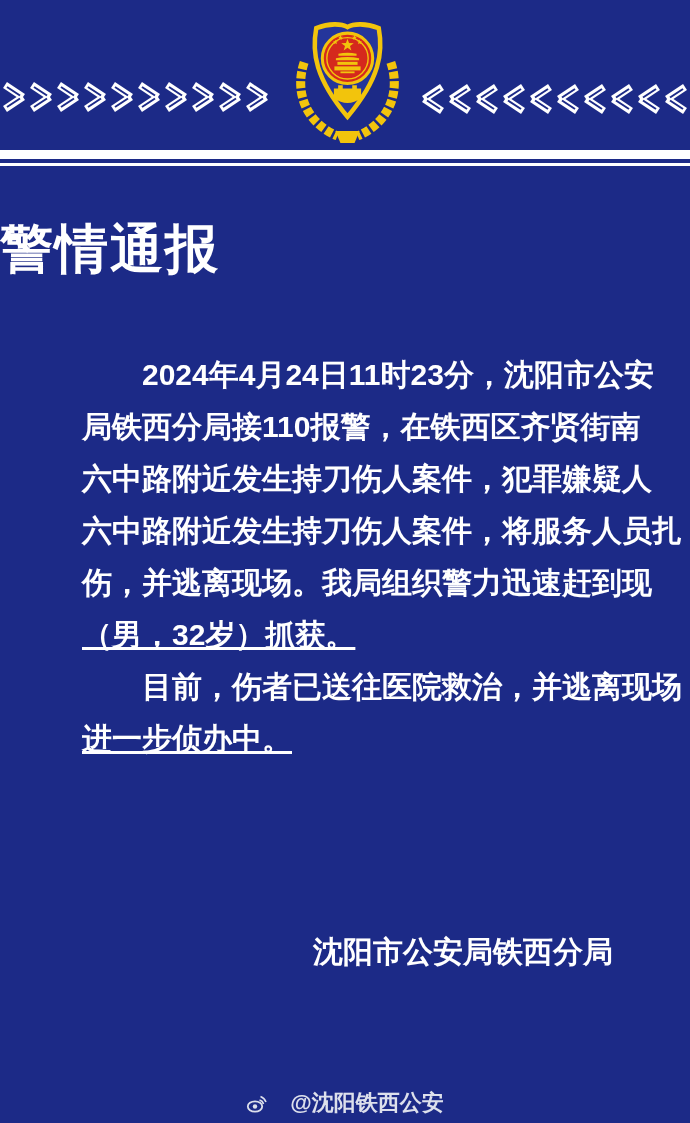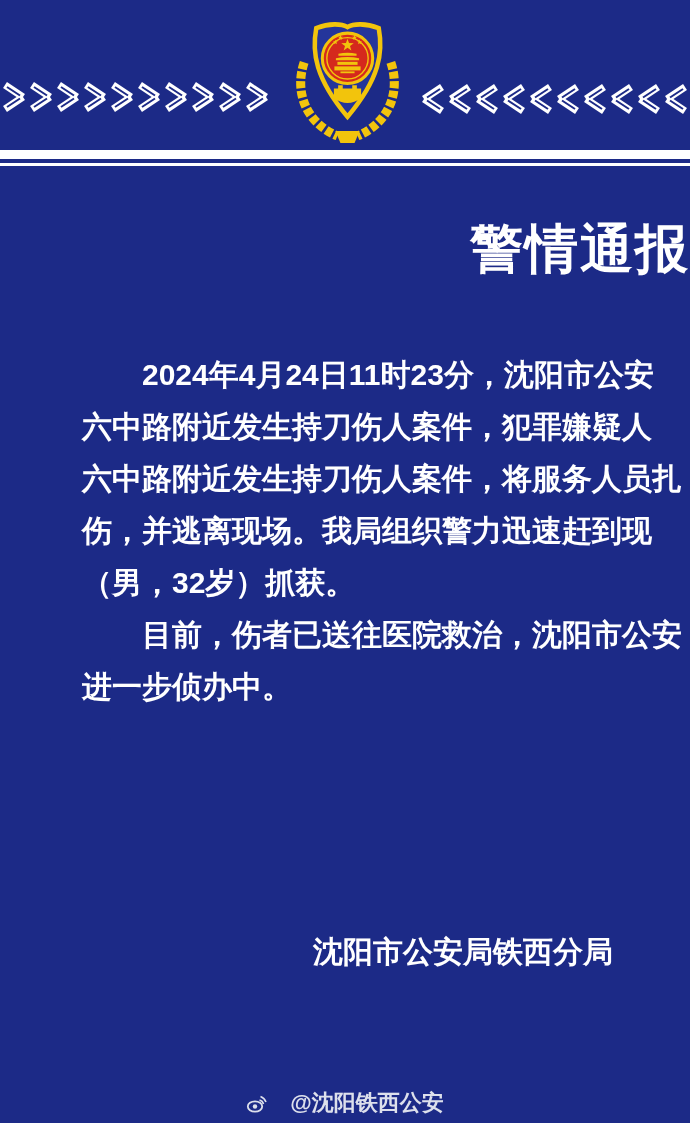--- a/index.html
+++ b/index.html
@@ -22,39 +22,39 @@
 
   
   .divider { position:absolute; top:150px; left:0; width:690px; }
   .divider .bar-thick { height:9px; background:#ffffff; }
   .divider .bar-gap   { height:4px; background:#1c2a87; }
   .divider .bar-thin  { height:3px; background:#ffffff; }
 
   
   .notice-title {
     position:absolute; top:214px; left:0; width:690px;
-    text-align:right;
+    text-align:left;
     font-size:53px; font-weight:700; letter-spacing:2px;
     line-height:70px;
   }
 
   
   .notice-body {
     position:absolute; top:349px; left:50px; width:590px;
     font-size:30px; font-weight:700;
   }
   .body-line {
     line-height:52px; height:52px;
     text-align:justify; text-align-last:justify;
     text-justify:inter-character;
     white-space:nowrap;
     margin-left:32px;
   }
   .body-line.indent   { text-indent:2em; }
-  .body-line.para-end { text-align-last:left; }
+  .body-line.para-end { text-align-last:left;text-decoration:underline; }
 
   
   .signature {
     position:absolute; top:930px; right:77px;
     text-align:left;
     font-size:30px; font-weight:700; line-height:43px;
   }
 
   
   .footer {
@@ -143,27 +143,28 @@
     <div class="bar-thick"></div>
     <div class="bar-gap"></div>
     <div class="bar-thin"></div>
   </div>
 
   <div class="notice-title">警情通报</div>
 
   <div class="notice-body">
     <div>
       <div class="body-line indent">2024年4月24日11时23分，沈阳市公安</div>
+      <div class="body-line">局铁西分局接110报警，在铁西区齐贤街南</div>
       <div class="body-line">六中路附近发生持刀伤人案件，犯罪嫌疑人</div>
       <div class="body-line">六中路附近发生持刀伤人案件，将服务人员扎</div>
       <div class="body-line">伤，并逃离现场。我局组织警力迅速赶到现</div>
       <div class="body-line para-end">（男，32岁）抓获。</div>
     </div>
     <div>
-      <div class="body-line indent">目前，伤者已送往医院救治，沈阳市公安</div>
+      <div class="body-line indent">目前，伤者已送往医院救治，并逃离现场</div>
       <div class="body-line para-end">进一步侦办中。</div>
     </div>
   </div>
 
   <div class="signature">
     <div>沈阳市公安局铁西分局</div>
   </div>
 
   <div class="footer">
     <span>

